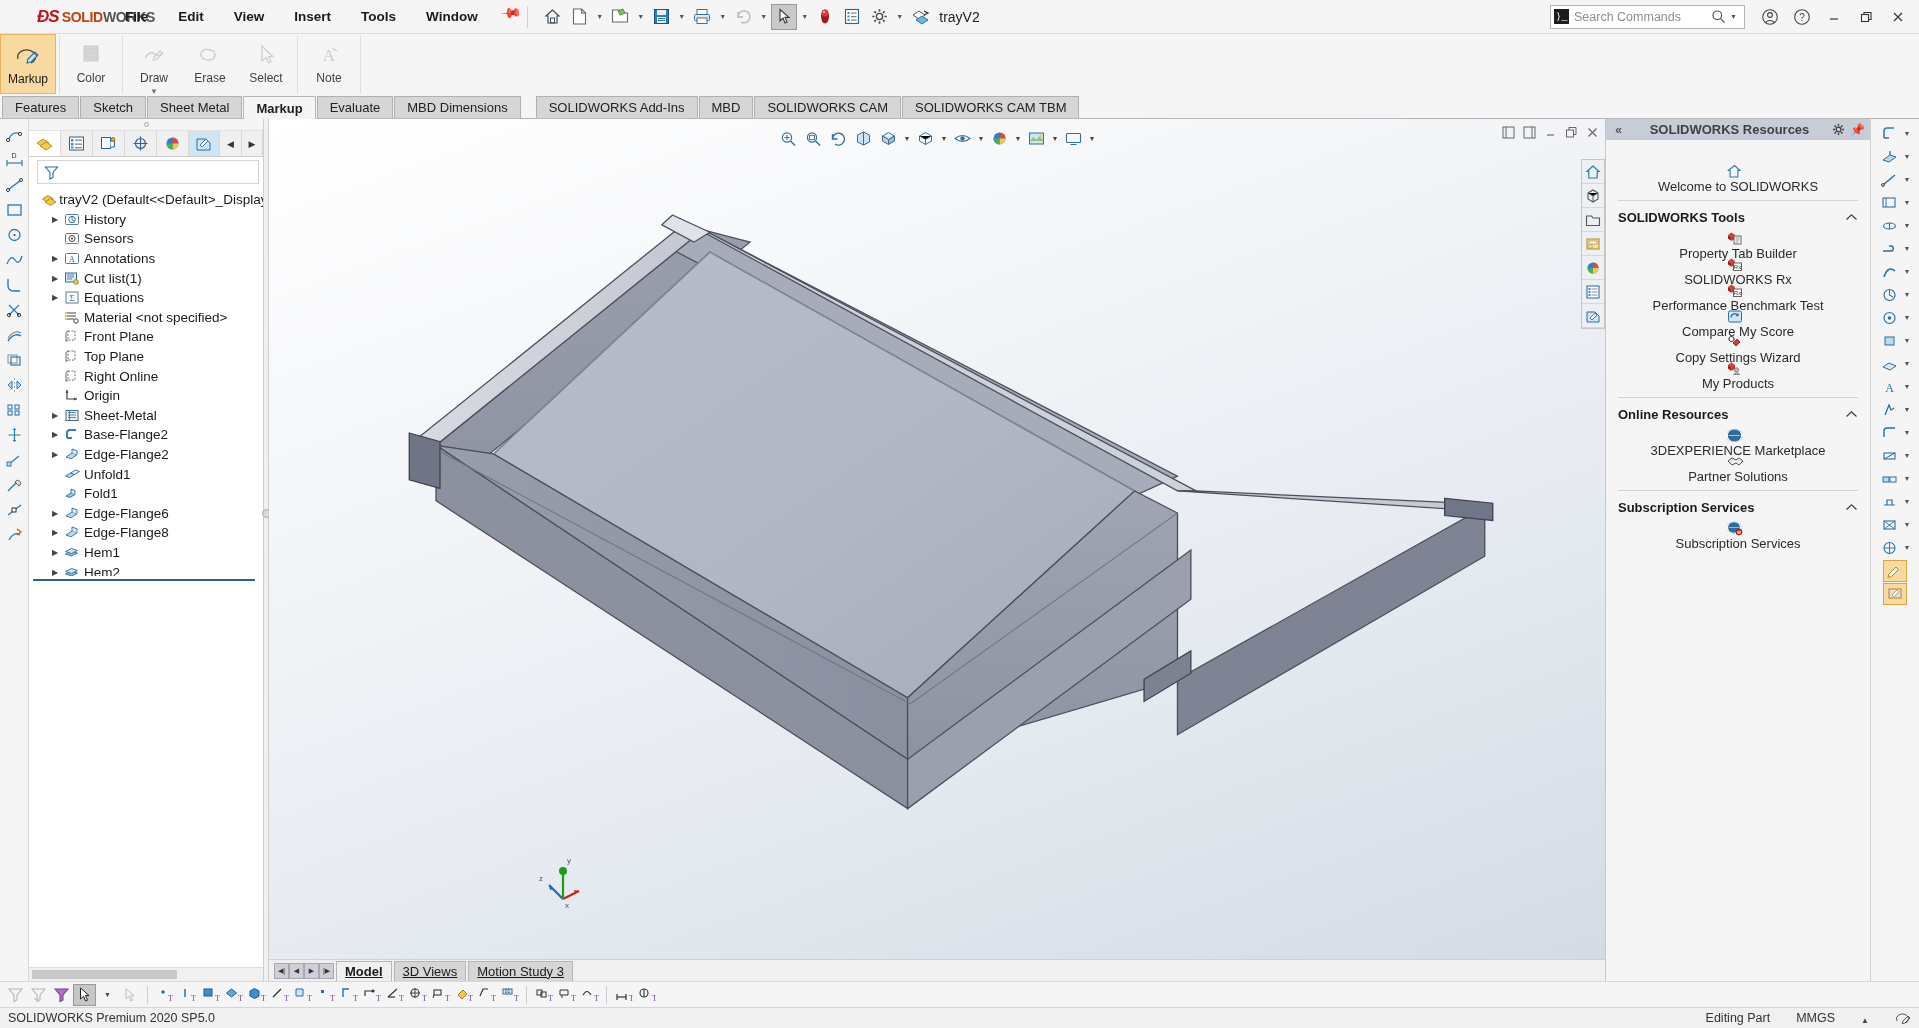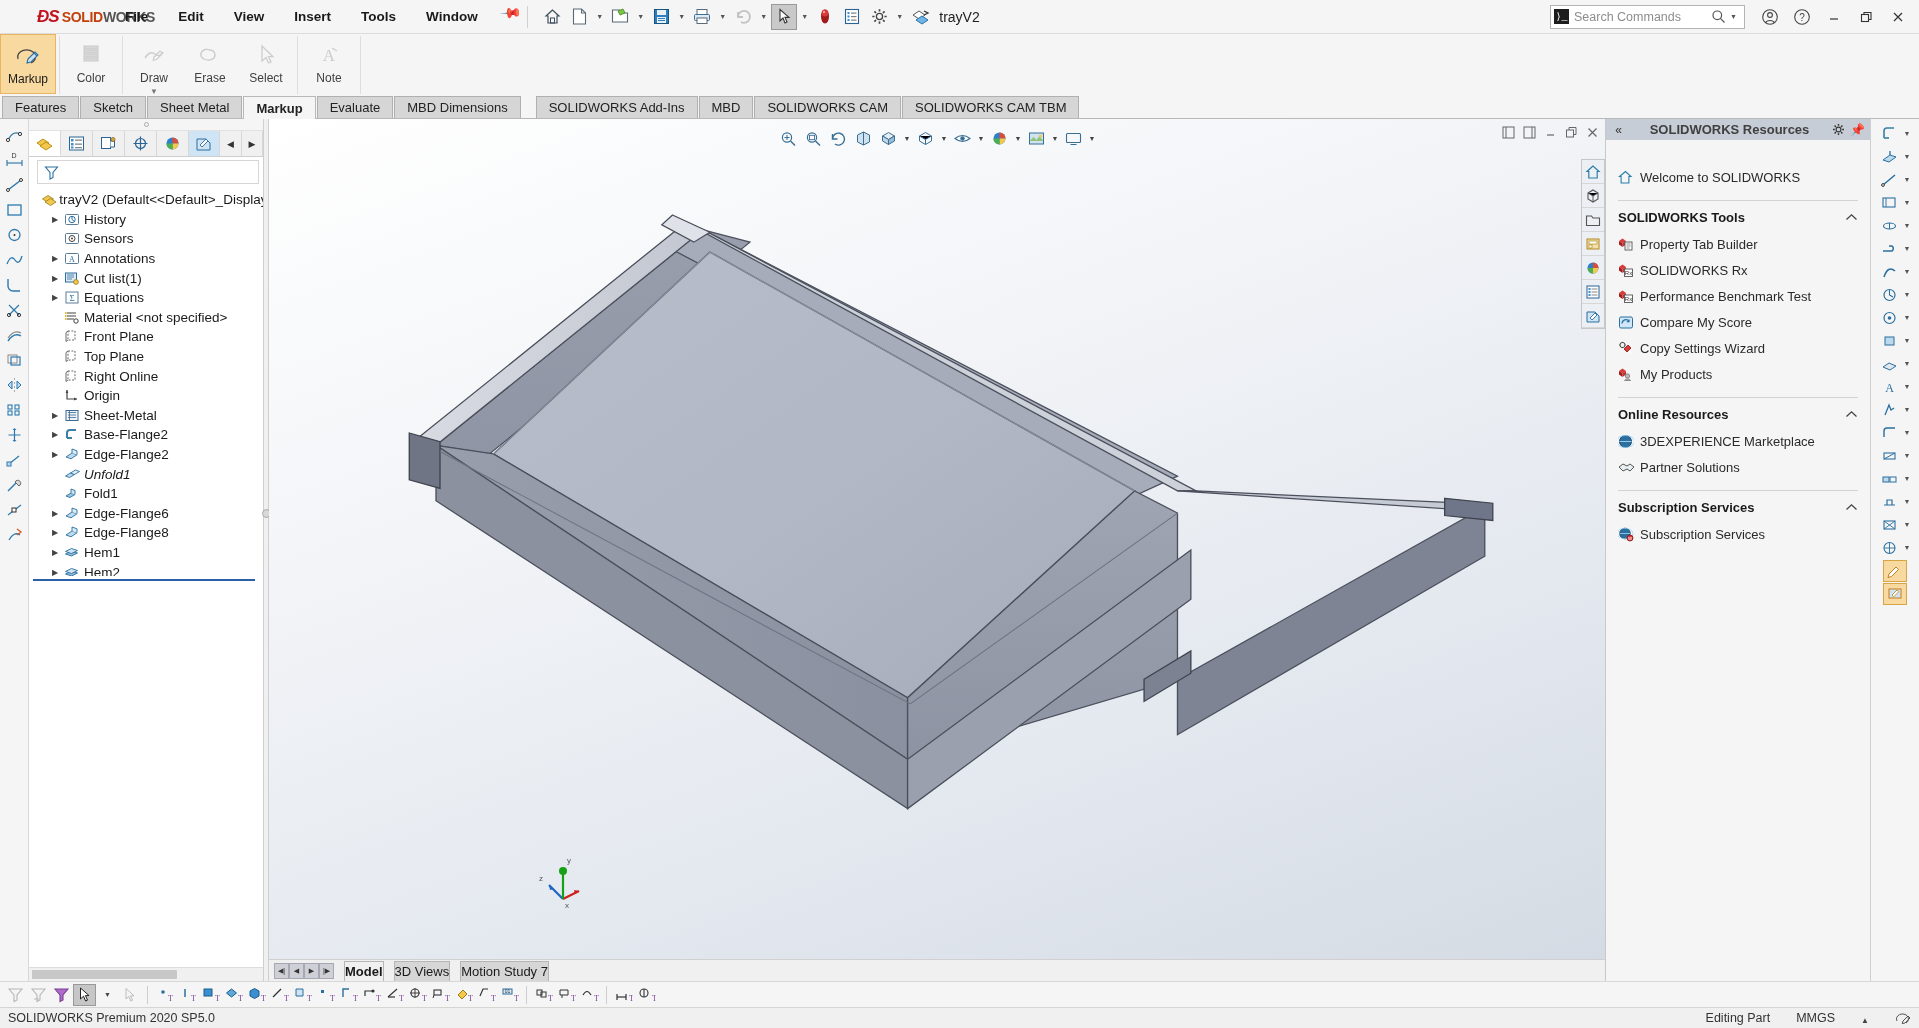--- a/index.html
+++ b/index.html
@@ -107,31 +107,31 @@
   .gfx-topright { position: absolute; top: 4px; right: 4px; display: flex; align-items: center; gap: 3px; color: #555; }
   .gtr { width: 18px; height: 18px; display: flex; align-items: center; justify-content: center; font-size: 12px;}
   .rightdock { position: absolute; top: 40px; right: 0px; width: 24px;
     background: #eceff3; border: 1px solid #c6c6c6; display: flex; flex-direction: column; }
   .rdbtn { width: 22px; height: 24px; display: flex; align-items: center; justify-content: center; border-bottom: 1px solid #d7d7d7;}
   .triad { position: absolute; left: 262px; bottom: 70px; width: 60px; height: 60px; }
   .gfx-bottom { position: absolute; left: 0; right: 0; bottom: 0; height: 22px; background: #f0f0f0; border-top: 1px solid #d0d0d0;
     display: flex; align-items: center; }
   .navbtns { display: flex; margin-left: 5px; }
   .navb { width: 15px; height: 16px; background: #cfcfd8; border: 1px solid #a8a8b4; display: flex; align-items: center; justify-content: center; font-size: 7px; color: #333;}
-  .btab { padding: 0 0; height: 20px; display: flex; align-items: center; font-size: 13px;
-    background: #d6d6d6; border: 1px solid #b5b5b5; border-bottom: none; margin-left: 10px; }
+  .btab { padding: 0 8px; height: 20px; display: flex; align-items: center; font-size: 13px;
+    background: #d6d6d6; border: 1px solid #b5b5b5; border-bottom: none; margin-left: 2px; text-decoration: underline; }
   .btab.sel { background: #f0f0f0; font-weight: bold; }
 
   
   .respanel { width: 265px; background: #f5f5f5; border-left: 1px solid #c8c8c8; display: flex; flex-direction: column; flex:none;}
   .resheader { height: 21px; background: #c7cdd6; display: flex; align-items: center; padding: 0 4px; flex:none;}
   .resheader .ttl { flex: 1; text-align: center; font-weight: bold; font-size: 13px; color: #404040; }
   .resheader .ic { width: 17px; text-align: center; color: #333; font-size: 12px; }
   .rescontent { flex: 1; padding: 10px 12px 0 12px; overflow: hidden; }
-  .resitem { display: flex; align-items: center; height: 26px; font-size: 13px; color: #2a2a2a; }
+  .resitem { display: flex; align-items: center; height: 26px; font-size: 13px; color: #2a2a2a; flex-direction: column; }
   .resitem .ri-ic { width: 22px; display: flex; align-items: center; justify-content: flex-start; }
   .ressec { display: flex; align-items: center; justify-content: space-between; font-weight: bold; font-size: 13px;
     border-top: 1px solid #d3d3d3; padding: 9px 0 6px 0; margin-top: 10px;}
   .ressec .chev { font-size: 10px; color: #444; }
   .ressep-first { margin-top: 14px; }
 
   
   .farstrip { width: 49px; background: #f5f5f5; border-left: 1px solid #d0d0d0; display: flex; flex-direction: column; align-items: center; padding-top: 3px; flex:none;}
   .fsrow { display: flex; align-items: center; height: 23px; }
   .fsb { width: 24px; height: 22px; display: flex; align-items: center; justify-content: center; }
@@ -700,21 +700,21 @@
           <div class="trow" style="padding-left: 19px;">
             <span class="exp">▶</span>
             <span class="ticon">
               <svg width="16" height="15" viewBox="0 0 16 15">
                 <path d="M2 10 l6-4 5 1.8 -6 4z" fill="#bcd9ee" stroke="#2a6fa0" stroke-width=".9"></path>
                 <path d="M8 6 v-4 l5 1.8 v4" fill="#dceaf6" stroke="#2a6fa0" stroke-width=".9"></path>
               </svg>
             </span>
             <span class="tlabel">Edge-Flange2</span>
           </div>
-          <div class="trow" style="padding-left: 19px; font-style: italic;">
+          <div class="trow" style="padding-left: 19px;">
             <span class="exp none">▶</span>
             <span class="ticon">
               <svg width="16" height="15" viewBox="0 0 16 15">
                 <path d="M1.5 9 l5-3 4 1.5 -5 3z" fill="#bcd9ee" stroke="#2a6fa0" stroke-width=".9"></path>
                 <path d="M6.5 6 l5-3 4 1.5 -5 3z" fill="#e6eef5" stroke="#2a6fa0" stroke-width=".9"></path>
               </svg>
             </span>
             <span class="tlabel">Unfold1</span>
           </div>
           <div class="trow" style="padding-left: 19px;">
@@ -1009,21 +1009,21 @@
 
       <div class="gfx-bottom">
         <div class="navbtns">
           <div class="navb">◀|</div>
           <div class="navb">◀</div>
           <div class="navb">▶</div>
           <div class="navb">|▶</div>
         </div>
         <div class="btab sel">Model</div>
         <div class="btab">3D Views</div>
-        <div class="btab">Motion Study 7</div>
+        <div class="btab">Motion Study 3</div>
       </div>
     </div>
 
     <div class="respanel">
       <div class="resheader">
         <span class="ic">«</span>
         <span class="ttl">SOLIDWORKS Resources</span>
         <span class="ic">
           <svg width="13" height="13" viewBox="0 0 13 13">
               <circle cx="6.5" cy="6.5" r="2.4" fill="none" stroke="#333" stroke-width="1.1"></circle>

